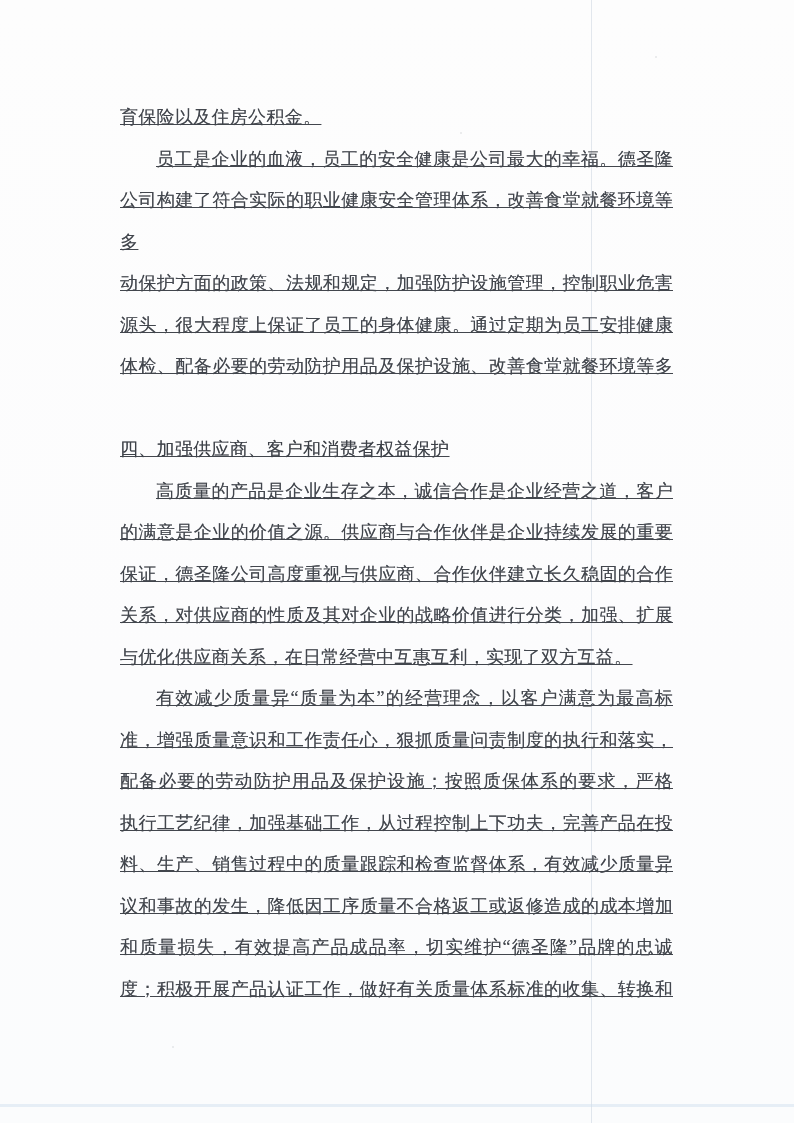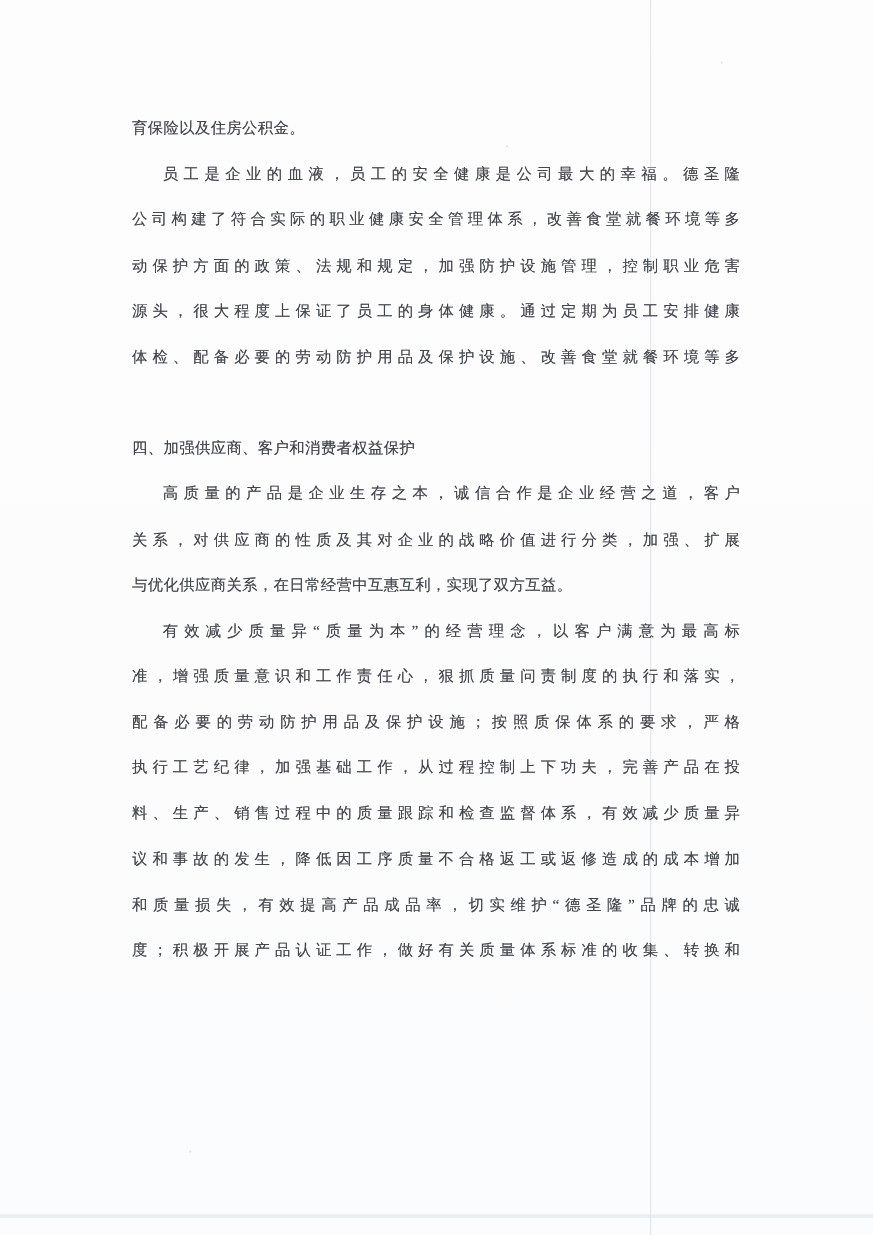--- a/index.html
+++ b/index.html
@@ -43,24 +43,25 @@
   .speck.s1 { left: 460px; top: 132px; }
   .speck.s2 { left: 655px; top: 56px; }
   .speck.s3 { left: 172px; top: 1046px; }
 
   .text-block {
     position: absolute;
     left: 120px;
     top: 97px;
     width: 553px;
     color: #42464d;
-    font-size: 14px;
+    font-size: 18px;
     line-height: 41.5px;
     letter-spacing: 0.3px;
     text-shadow: 0 0 0.6px rgba(66, 70, 77, 0.55);
+    text-decoration: underline;
   }
   .line {
     min-height: 41.5px;
     text-align: justify;
     text-align-last: left;
   }
   .line.fill {
     text-align-last: justify;
   }
   .line.indent {
@@ -84,20 +85,22 @@
   <div class="text-block">
     <div class="line">育保险以及住房公积金。</div>
     <div class="line fill indent">员工是企业的血液，员工的安全健康是公司最大的幸福。德圣隆</div>
     <div class="line fill">公司构建了符合实际的职业健康安全管理体系，改善食堂就餐环境等多</div>
     <div class="line fill">动保护方面的政策、法规和规定，加强防护设施管理，控制职业危害</div>
     <div class="line fill">源头，很大程度上保证了员工的身体健康。通过定期为员工安排健康</div>
     <div class="line fill">体检、配备必要的劳动防护用品及保护设施、改善食堂就餐环境等多</div>
     <div class="line"></div>
     <div class="line heading">四、加强供应商、客户和消费者权益保护</div>
     <div class="line fill indent">高质量的产品是企业生存之本，诚信合作是企业经营之道，客户</div>
+    <div class="line fill">的满意是企业的价值之源。供应商与合作伙伴是企业持续发展的重要</div>
+    <div class="line fill">保证，德圣隆公司高度重视与供应商、合作伙伴建立长久稳固的合作</div>
     <div class="line fill">关系，对供应商的性质及其对企业的战略价值进行分类，加强、扩展</div>
     <div class="line">与优化供应商关系，在日常经营中互惠互利，实现了双方互益。</div>
     <div class="line fill indent">有效减少质量异“质量为本”的经营理念，以客户满意为最高标</div>
     <div class="line fill">准，增强质量意识和工作责任心，狠抓质量问责制度的执行和落实，</div>
     <div class="line fill">配备必要的劳动防护用品及保护设施；按照质保体系的要求，严格</div>
     <div class="line fill">执行工艺纪律，加强基础工作，从过程控制上下功夫，完善产品在投</div>
     <div class="line fill">料、生产、销售过程中的质量跟踪和检查监督体系，有效减少质量异</div>
     <div class="line fill">议和事故的发生，降低因工序质量不合格返工或返修造成的成本增加</div>
     <div class="line fill">和质量损失，有效提高产品成品率，切实维护“德圣隆”品牌的忠诚</div>
     <div class="line fill">度；积极开展产品认证工作，做好有关质量体系标准的收集、转换和</div>

